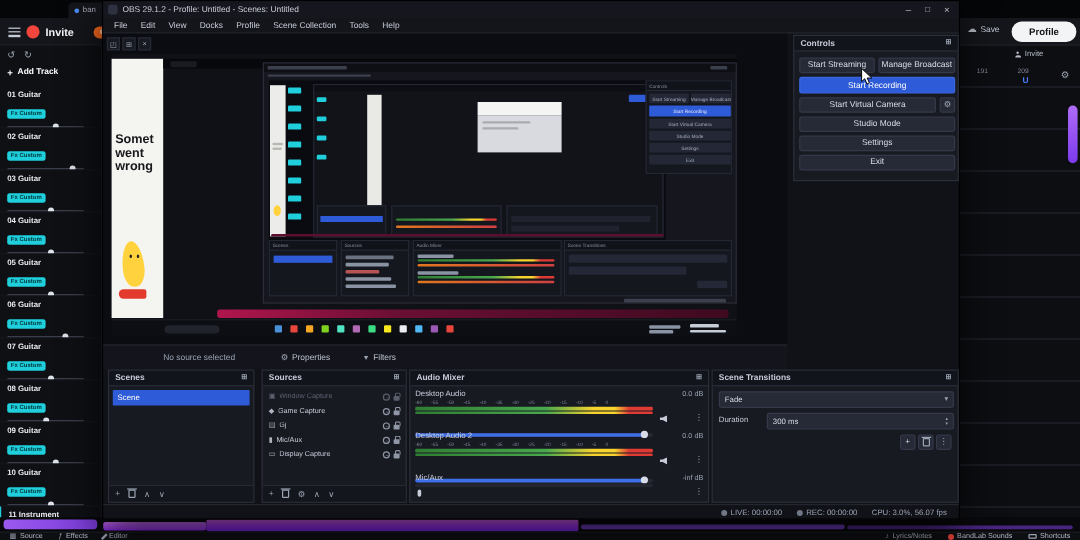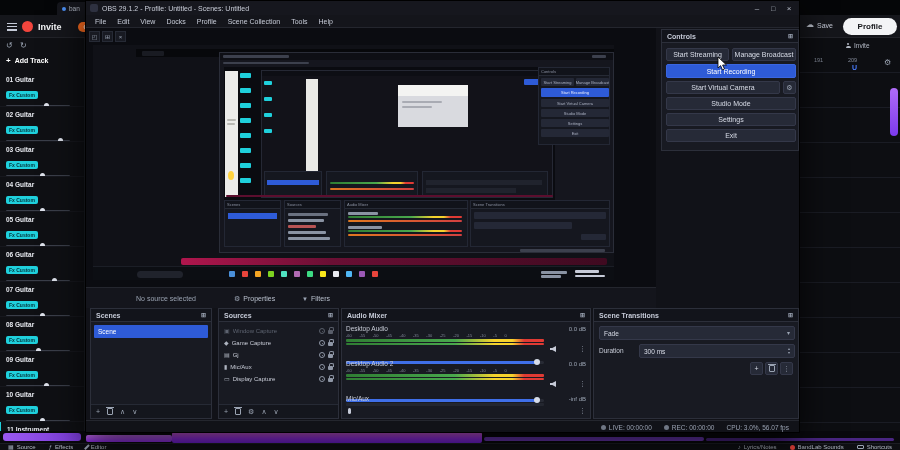--- a/index.html
+++ b/index.html
@@ -248,20 +248,29 @@
 
     <div class="a" style="left:0;top:27px;width:570px;height:259px;background:#0b0c11">
       <div class="a f" style="left:3px;top:3px;gap:2px">
         <span class="f" style="width:11px;height:11px;background:#181a22;border:1px solid #262a35;justify-content:center;font-size:6px;color:#9aa3b2">◰</span>
         <span class="f" style="width:11px;height:11px;background:#181a22;border:1px solid #262a35;justify-content:center;font-size:6px;color:#9aa3b2">⊞</span>
         <span class="f" style="width:11px;height:11px;background:#181a22;border:1px solid #262a35;justify-content:center;font-size:6px;color:#9aa3b2">×</span>
       </div>
 
       <div class="a" style="left:7px;top:17px;width:521px;height:235px;background:#101117">
 
+        <div class="a" style="left:0;top:4px;width:43px;height:216px;background:#f4f4f1">
+          <div class="wtxt" style="left:3px;top:62px">Somet</div>
+          <div class="wtxt" style="left:3px;top:73.5px">went</div>
+          <div class="wtxt" style="left:3px;top:85px">wrong</div>
+          <div class="a" style="left:9px;top:152px;width:18px;height:38px;background:#ffd23e;border-radius:50% 50% 45% 45%/60% 60% 40% 40%;transform:rotate(-6deg)"></div>
+          <div class="a" style="left:15px;top:163px;width:2px;height:2.5px;background:#222;border-radius:50%"></div>
+          <div class="a" style="left:21px;top:163px;width:2px;height:2.5px;background:#222;border-radius:50%"></div>
+          <div class="a" style="left:6px;top:192px;width:23px;height:8px;background:#e23b2e;border-radius:4px 2px 2px 4px"></div>
+        </div>
 
         <div class="a" style="left:43px;top:4px;width:478px;height:8px;background:#07080b">
           <div class="a" style="left:6px;top:2px;width:22px;height:5px;background:#191b22;border-radius:1px"></div>
         </div>
 
         <div class="a" style="left:126px;top:7px;width:395px;height:201px;background:#15161e;border:1px solid #2a2d38">
           <div class="a" style="left:0;top:0;width:393px;height:7px;background:#0e0f15">
             <div class="microbar" style="left:3px;top:2px;width:66px;height:3px"></div>
             <div class="microbar" style="left:372px;top:2px;width:14px;height:3px"></div>
           </div>

